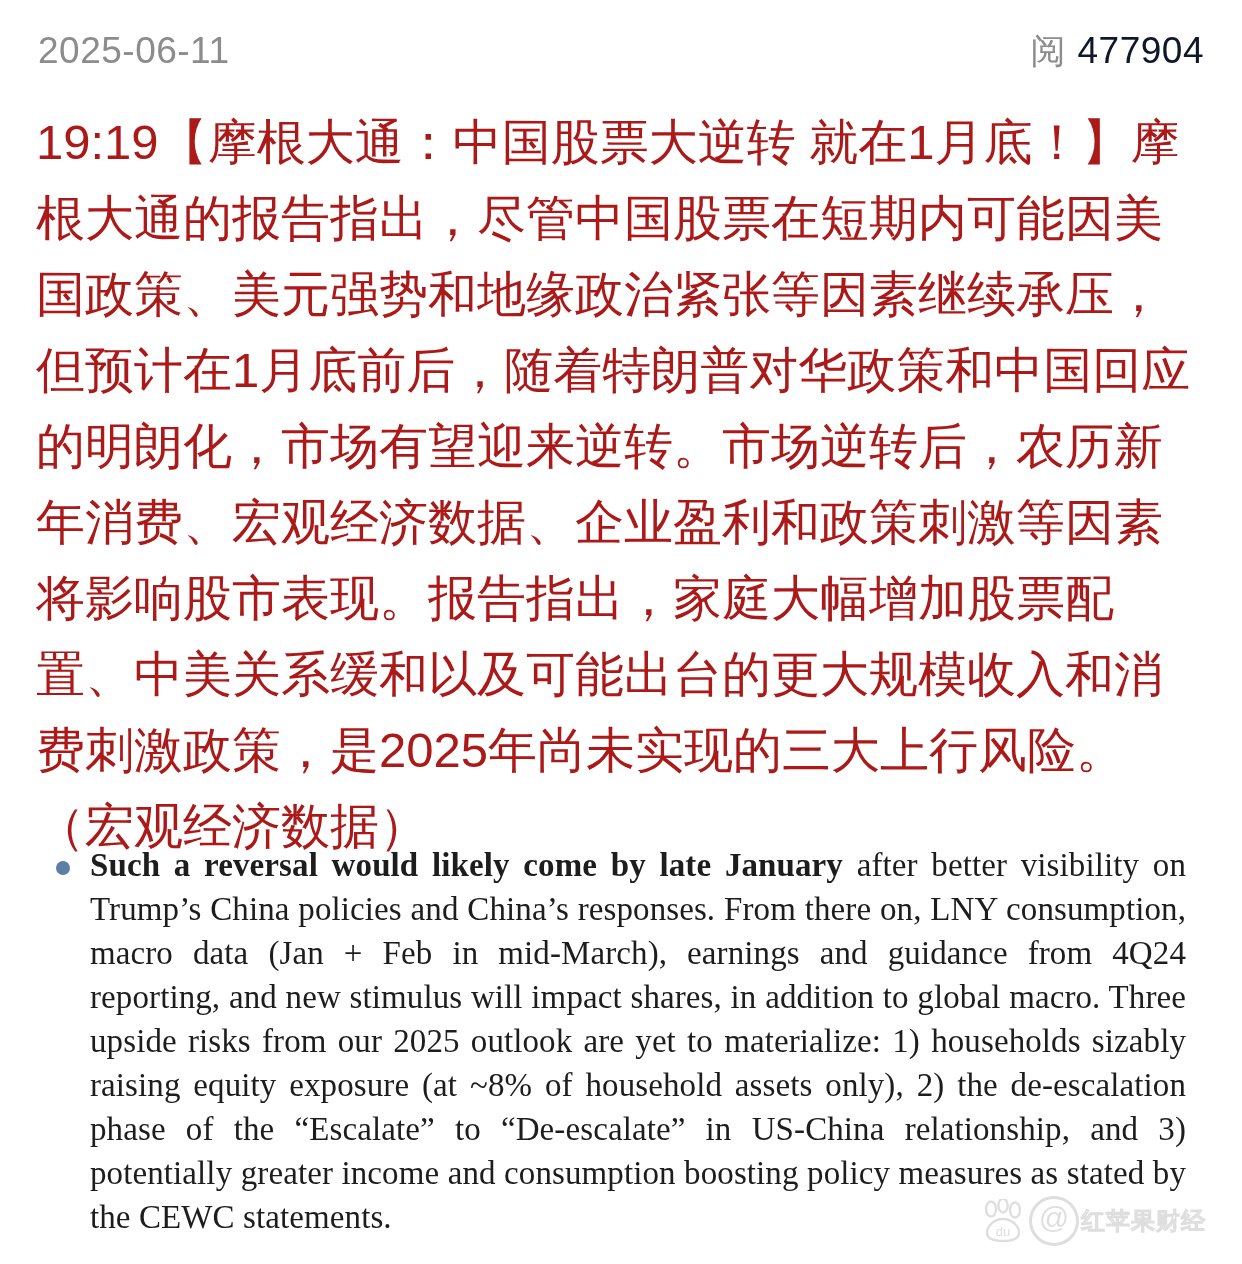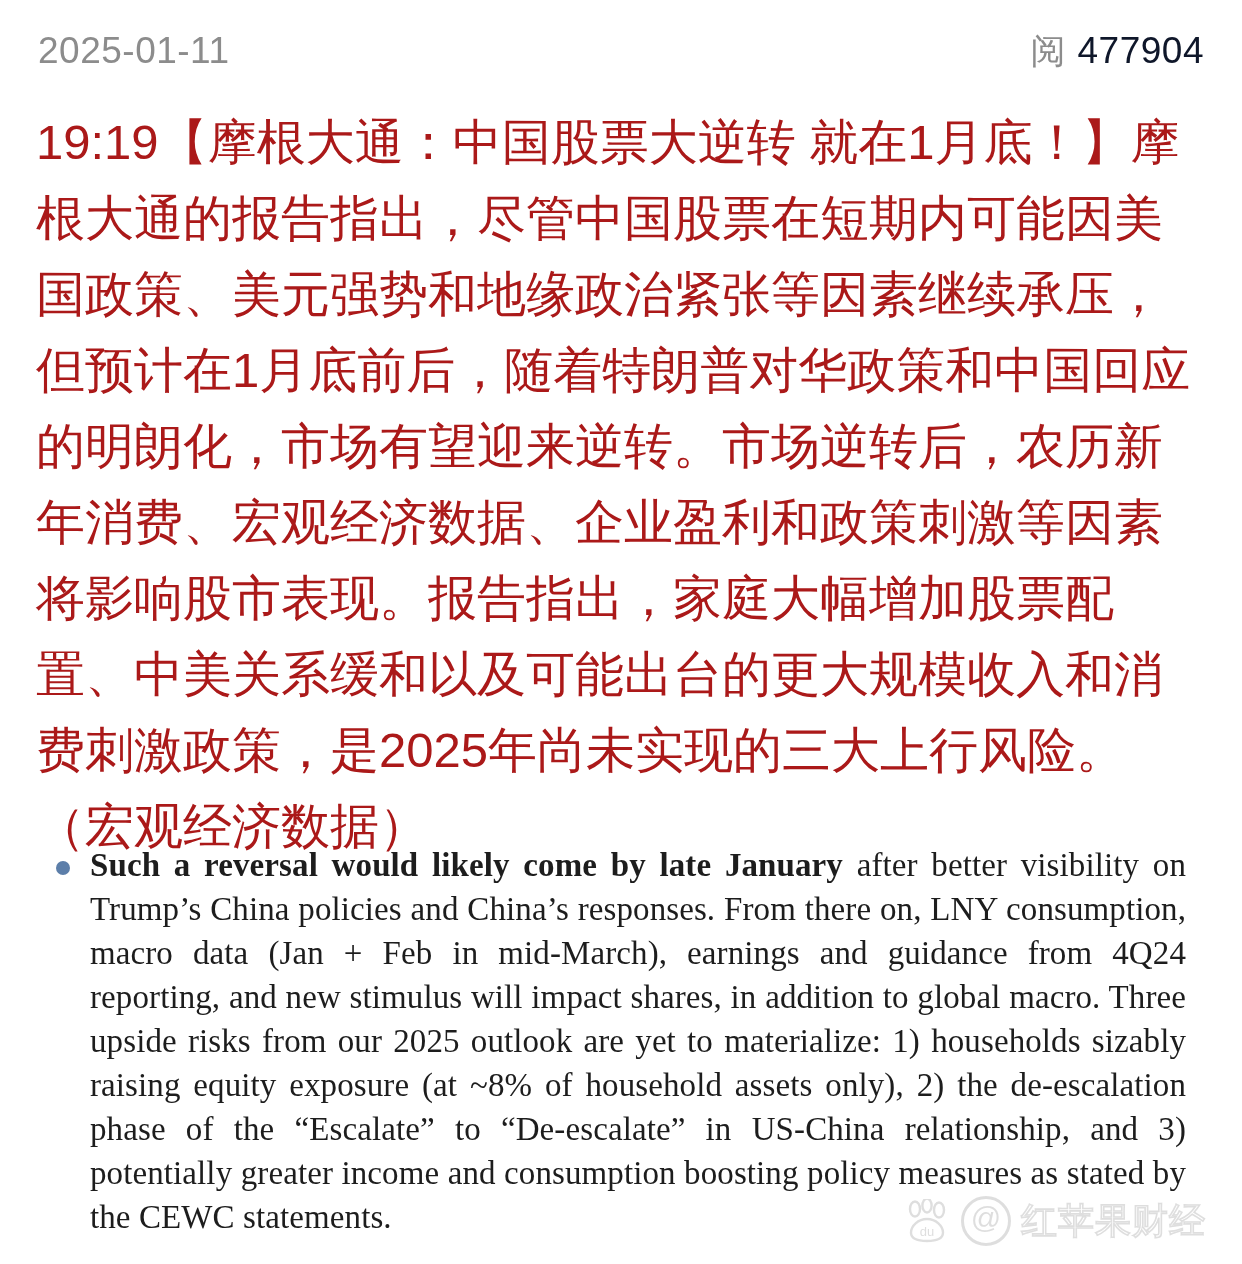--- a/index.html
+++ b/index.html
@@ -110,57 +110,57 @@
     font-weight: 700;
   }
 
   
   .watermark {
     position: absolute;
     right: 36px;
     bottom: 18px;
     display: flex;
     align-items: center;
-    gap: 10px;
+    gap: 2px;
     opacity: 0.92;
   }
   .wm-paw {
     position: relative;
     width: 46px;
     height: 44px;
   }
   .wm-paw svg { display: block; }
   .wm-at {
     width: 44px;
     height: 44px;
     border: 3px solid #dcdcdc;
     border-radius: 50%;
     color: #dcdcdc;
     font-size: 30px;
     line-height: 38px;
     text-align: center;
     font-family: "Liberation Sans", sans-serif;
   }
   .wm-name {
-    font-size: 36px;
+    font-size: 24px;
     line-height: 44px;
     color: #ffffff;
     font-family: Liberation Sans, sans-serif;
     -webkit-text-stroke: 1.6px #dcdcdc;
     letter-spacing: 1px;
     text-align: right;
   }
 </style>
 </head>
 <body>
 
 <div class="page">
 
   <div class="meta-row">
-    <div class="meta-date">2025-01-11</div>
+    <div class="meta-date">2025-06-11</div>
     <div class="meta-views">
       <span class="meta-views-icon">阅</span>
       <span class="meta-views-count">477904</span>
     </div>
   </div>
 
   <div class="article-body">
     <span>19:19</span><span>【摩根大通：中国股票大逆转 就在1月底！】</span><span>摩根大通的报告指出，尽管中国股票在短期内可能因美国政策、美元强势和地缘政治紧张等因素继续承压，但预计在1月底前后，随着特朗普对华政策和中国回应的明朗化，市场有望迎来逆转。市场逆转后，农历新年消费、宏观经济数据、企业盈利和政策刺激等因素将影响股市表现。报告指出，家庭大幅增加股票配置、中美关系缓和以及可能出台的更大规模收入和消费刺激政策，是2025年尚未实现的三大上行风险。</span>
     <span class="src-line">（宏观经济数据）</span>
   </div>

